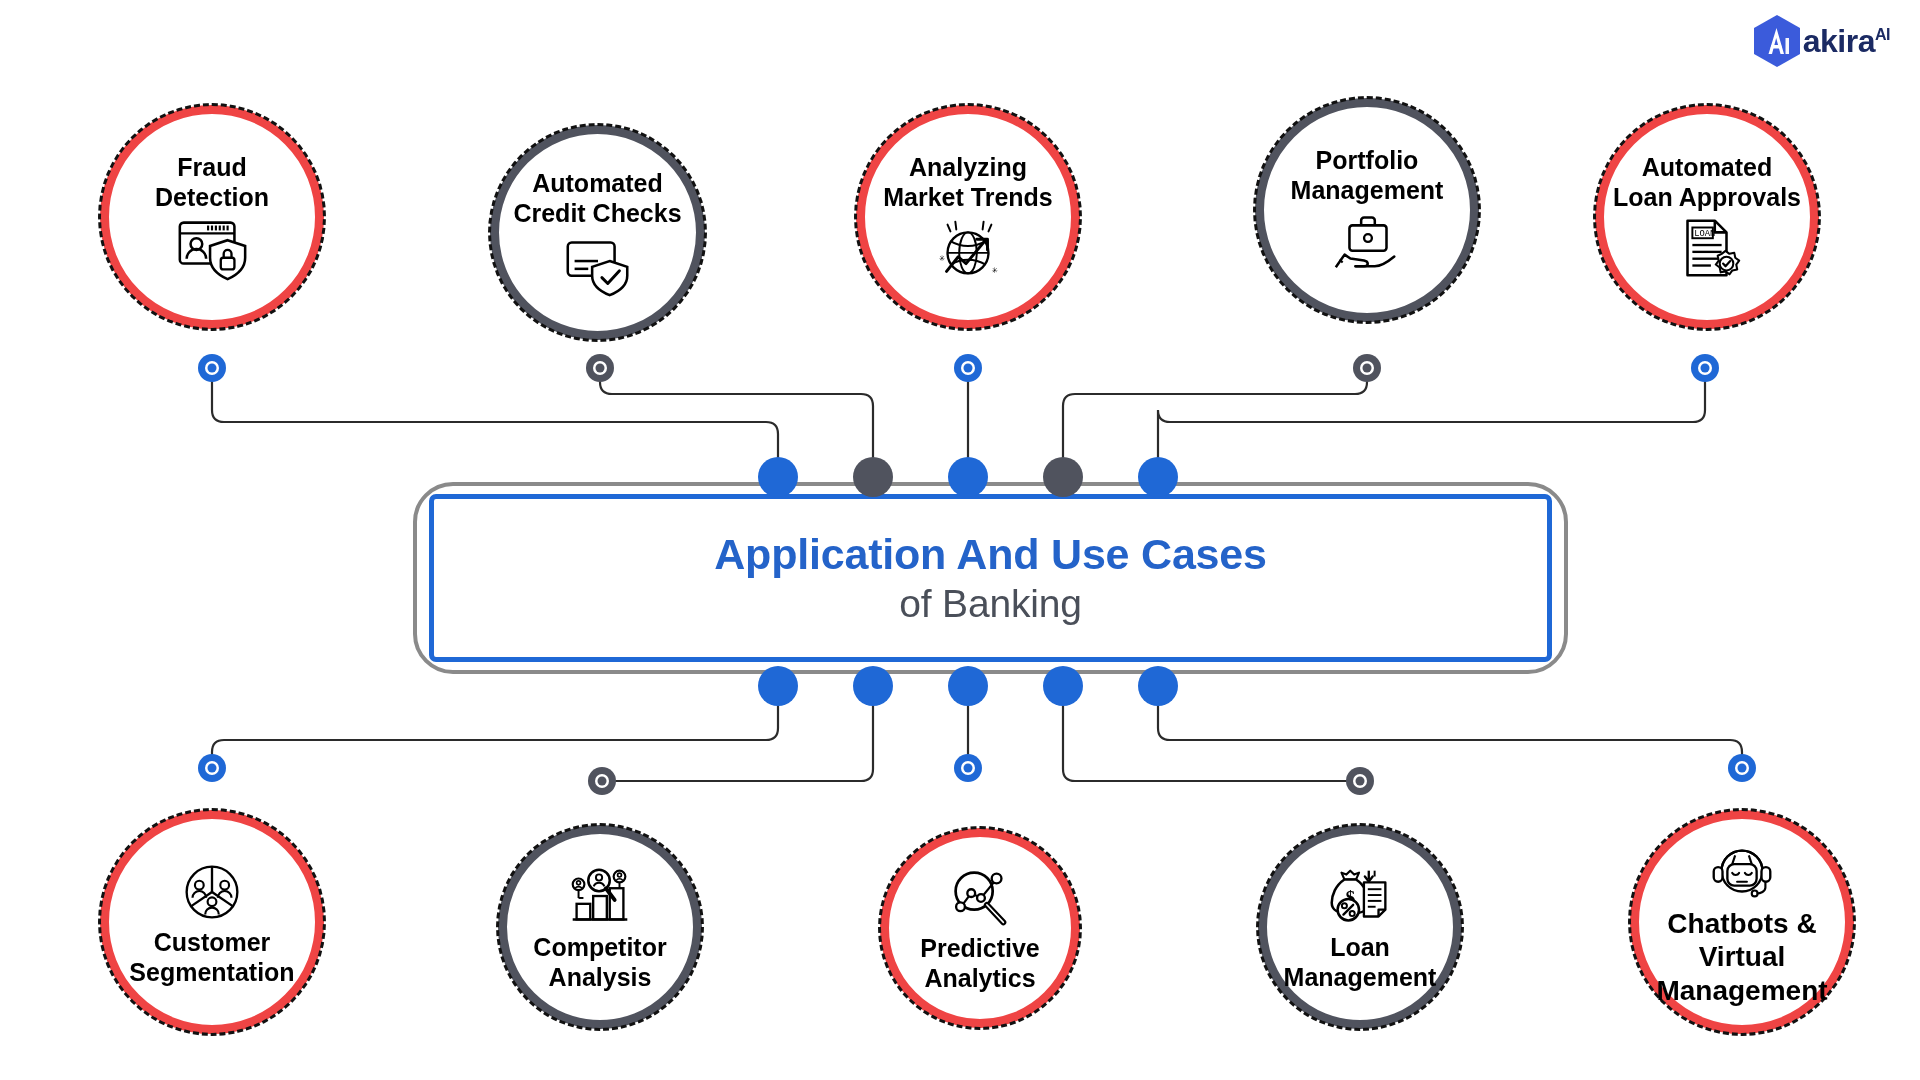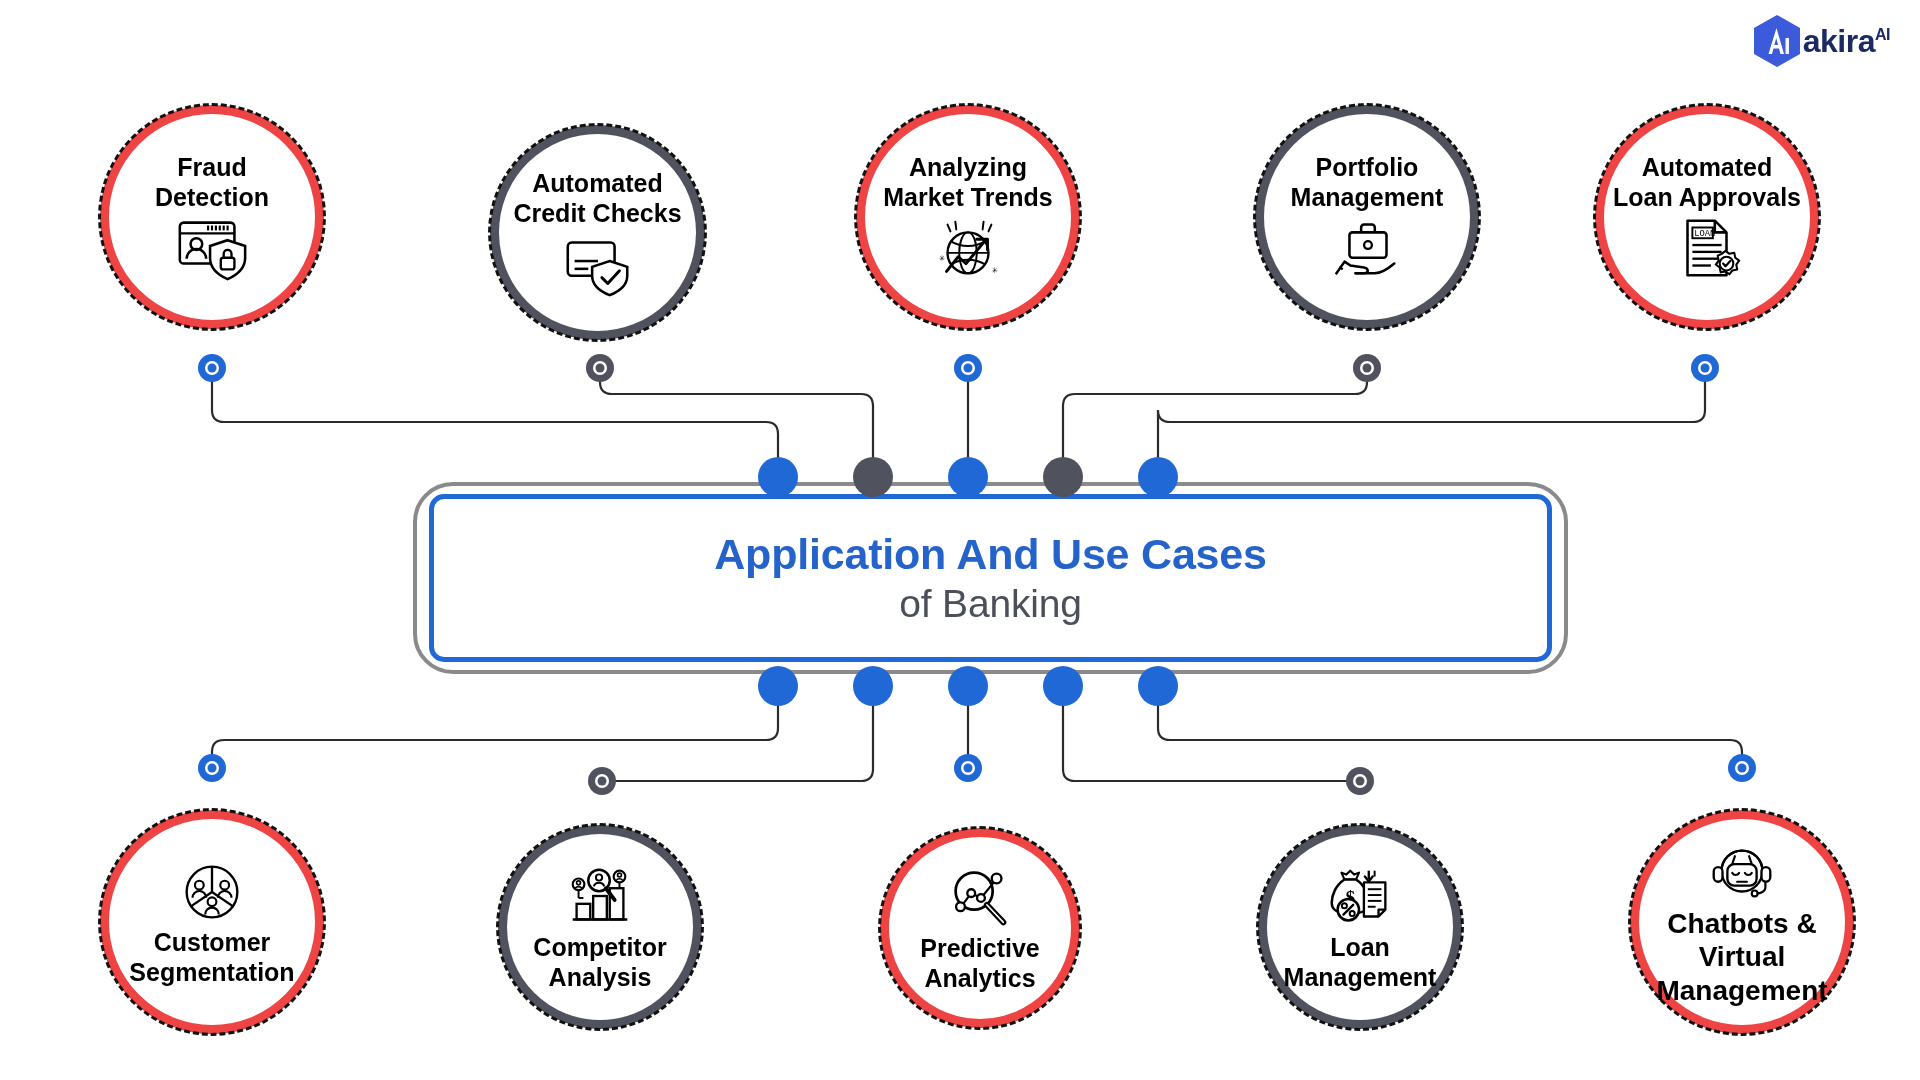--- a/index.html
+++ b/index.html
@@ -25,21 +25,21 @@
   
   #centerOuter{
     position:absolute;
     left:413px;top:482px;width:1155px;height:192px;
     border:4px solid #8a8a8a;border-radius:40px;background:#fff;
     box-sizing:border-box;
   }
   #centerInner{
     position:absolute;
     left:429px;top:494px;width:1123px;height:168px;
-    border:5px solid #1f68d6;border-radius:15px;background:#fff;
+    border:5px solid #1f68d6;border-radius:7px;background:#fff;
     box-sizing:border-box;
     display:flex;flex-direction:column;align-items:center;justify-content:center;
   }
   #centerInner .line1{font-size:43px;font-weight:700;color:#2463c9;line-height:1.22;letter-spacing:-0.2px;}
   #centerInner .line2{font-size:39px;font-weight:400;color:#4a4f59;line-height:1.22;letter-spacing:-0.2px;}
 
   
   .node{position:absolute;border-radius:50%;box-sizing:border-box;background:#fff;}
   .node .dashring{
     position:absolute;left:-11px;top:-11px;right:-11px;bottom:-11px;
@@ -227,21 +227,21 @@
             <line x1="27" y1="9" x2="28" y2="17"></line>
           <line x1="56" y1="9" x2="55" y2="17"></line>
             <line x1="64" y1="12" x2="61" y2="19"></line>
         </g>
         <text x="10" y="49" font-size="8" fill="#000">✳</text>
         <text x="64" y="62" font-size="8" fill="#000">✳</text>
       </svg>
     </div>
   </div>
 
-  <div class="node dark" style="left:1255px;top:105px;width:224px;height:224px;">
+  <div class="node dark" style="left:1255px;top:98px;width:224px;height:224px;">
     <div class="dashring"></div>
     <div class="inner">
       <div class="lbl">
         <span>Portfolio</span><br><span>Management</span>
       </div>
       <svg class="ico" viewBox="0 0 80 70">
         <rect x="22" y="20" width="38" height="26" rx="3" fill="none" stroke="#000" stroke-width="2.6"></rect>
         <path d="M34 20 v-5 a3 3 0 0 1 3 -3 h8 a3 3 0 0 1 3 3 v5" fill="none" stroke="#000" stroke-width="2.6"></path>
         <circle cx="41" cy="33" r="4" fill="none" stroke="#000" stroke-width="2.4"></circle>
         <path d="M8 63 L17 50 l6 4 l14 2 c5 1 5 6 0 6 h-9" fill="none" stroke="#000" stroke-width="2.6" stroke-linejoin="round"></path>

